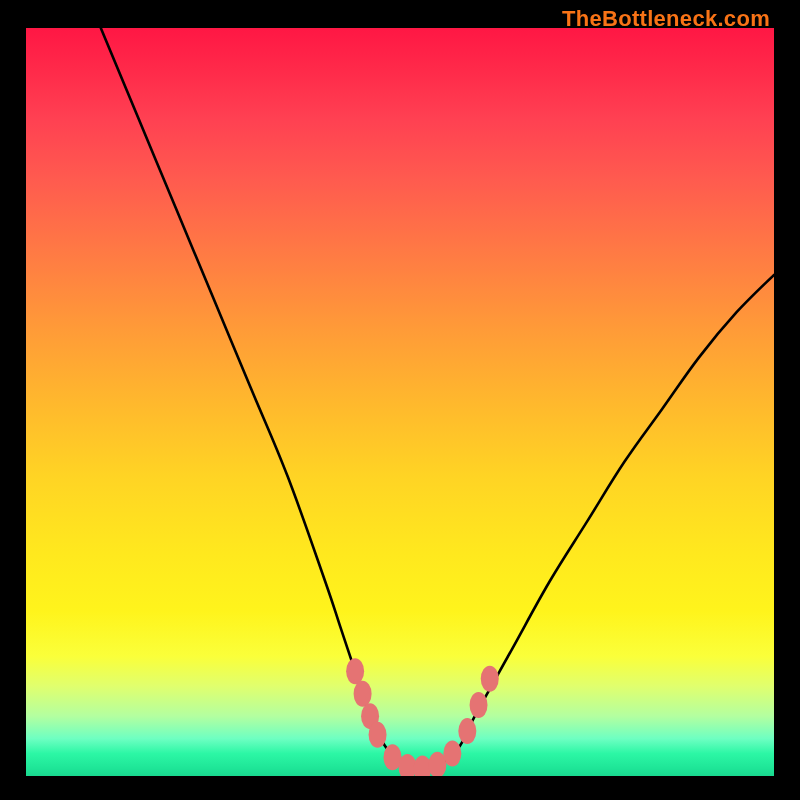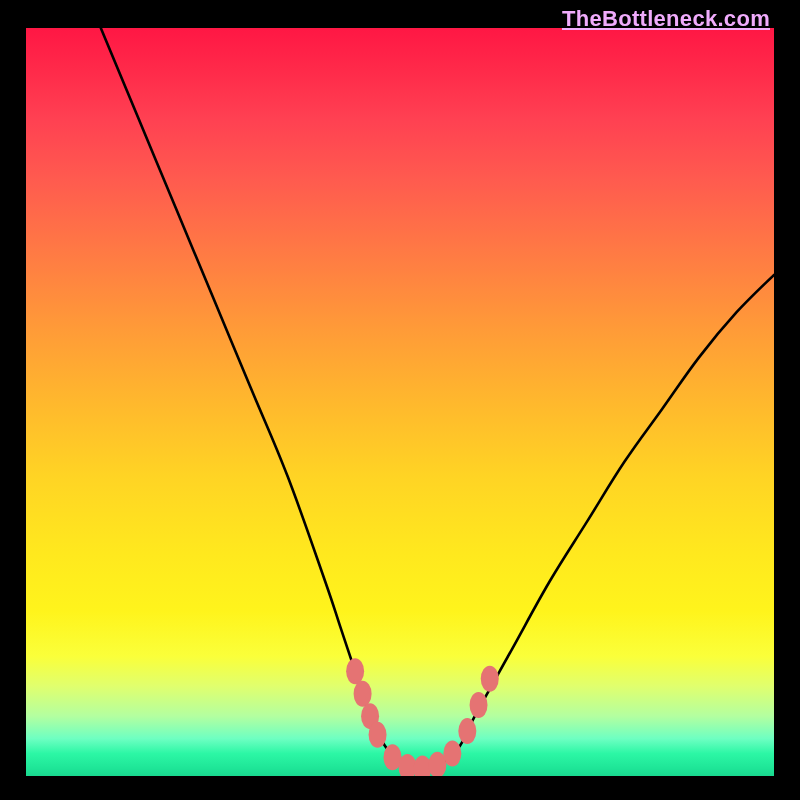--- a/index.html
+++ b/index.html
@@ -37,24 +37,23 @@
       #1ee597 99%,
       #19d88f 100%
     );
   }
   .watermark {
     position: absolute;
     top: 6px;
     right: 30px;
     font-size: 22px;
     font-weight: 600;
-    color: #f0abfc;
+    color: #f97316;
     letter-spacing: 0.3px;
     z-index: 10;
-    text-decoration: underline;
   }
   svg.curve {
     position: absolute;
     left: 0;
     top: 0;
     width: 748px;
     height: 748px;
   }
   .marker {
     fill: #e57373;

